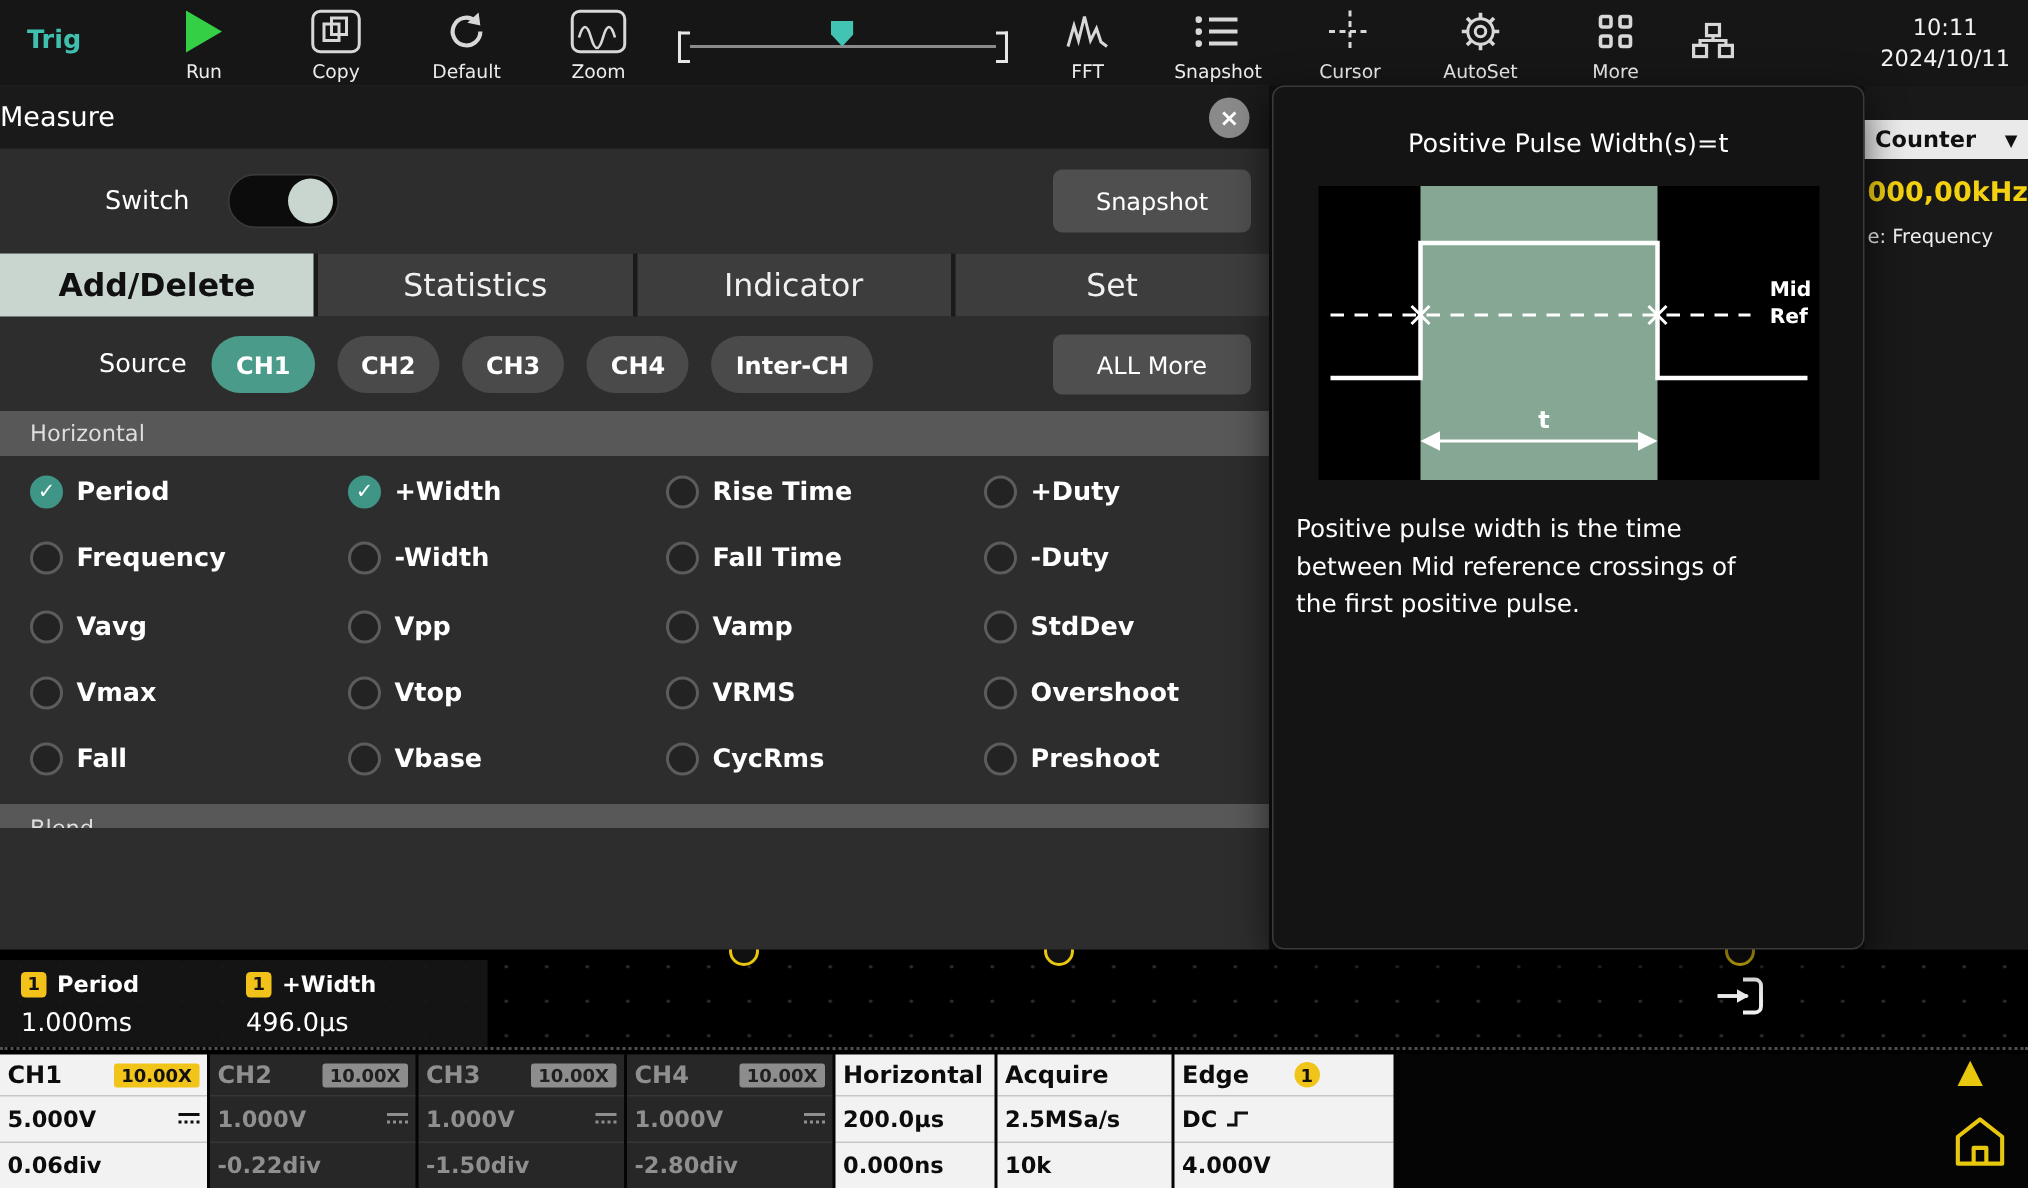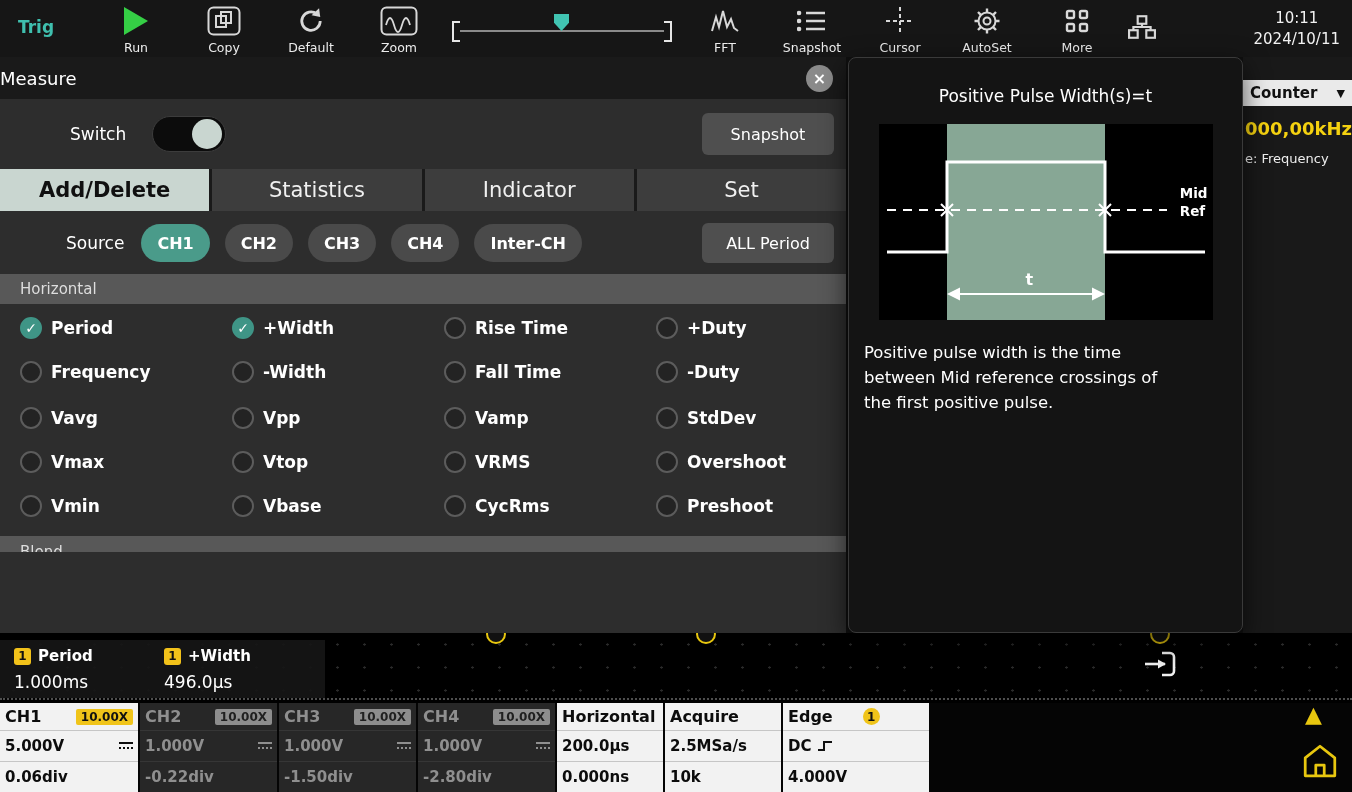--- a/index.html
+++ b/index.html
@@ -258,21 +258,21 @@
       <span class="tab">Set</span>
     </div>
 
     <div class="row-source">
       <span class="source-label">Source</span>
       <span class="pill checked">CH1</span>
       <span class="pill">CH2</span>
       <span class="pill">CH3</span>
       <span class="pill">CH4</span>
       <span class="pill">Inter-CH</span>
-      <span class="btn allclear-btn">ALL Period</span>
+      <span class="btn allclear-btn">ALL More</span>
     </div>
 
     <div class="sec-bar">Horizontal</div>
 
     <div class="opt-grid">
       <div class="opt">
           <span class="chk checked">
             <span class="tick">✓</span>
           </span>
           <span class="opt-label">Period</span>
@@ -338,21 +338,21 @@
       <div class="opt">
           <span class="chk"></span>
           <span class="opt-label">VRMS</span>
         </div>
       <div class="opt">
           <span class="chk"></span>
           <span class="opt-label">Overshoot</span>
         </div>
       <div class="opt">
           <span class="chk"></span>
-          <span class="opt-label">Vmin</span>
+          <span class="opt-label">Fall</span>
         </div>
       <div class="opt">
           <span class="chk"></span>
           <span class="opt-label">Vbase</span>
         </div>
       <div class="opt">
           <span class="chk"></span>
           <span class="opt-label">CycRms</span>
         </div>
       <div class="opt">

